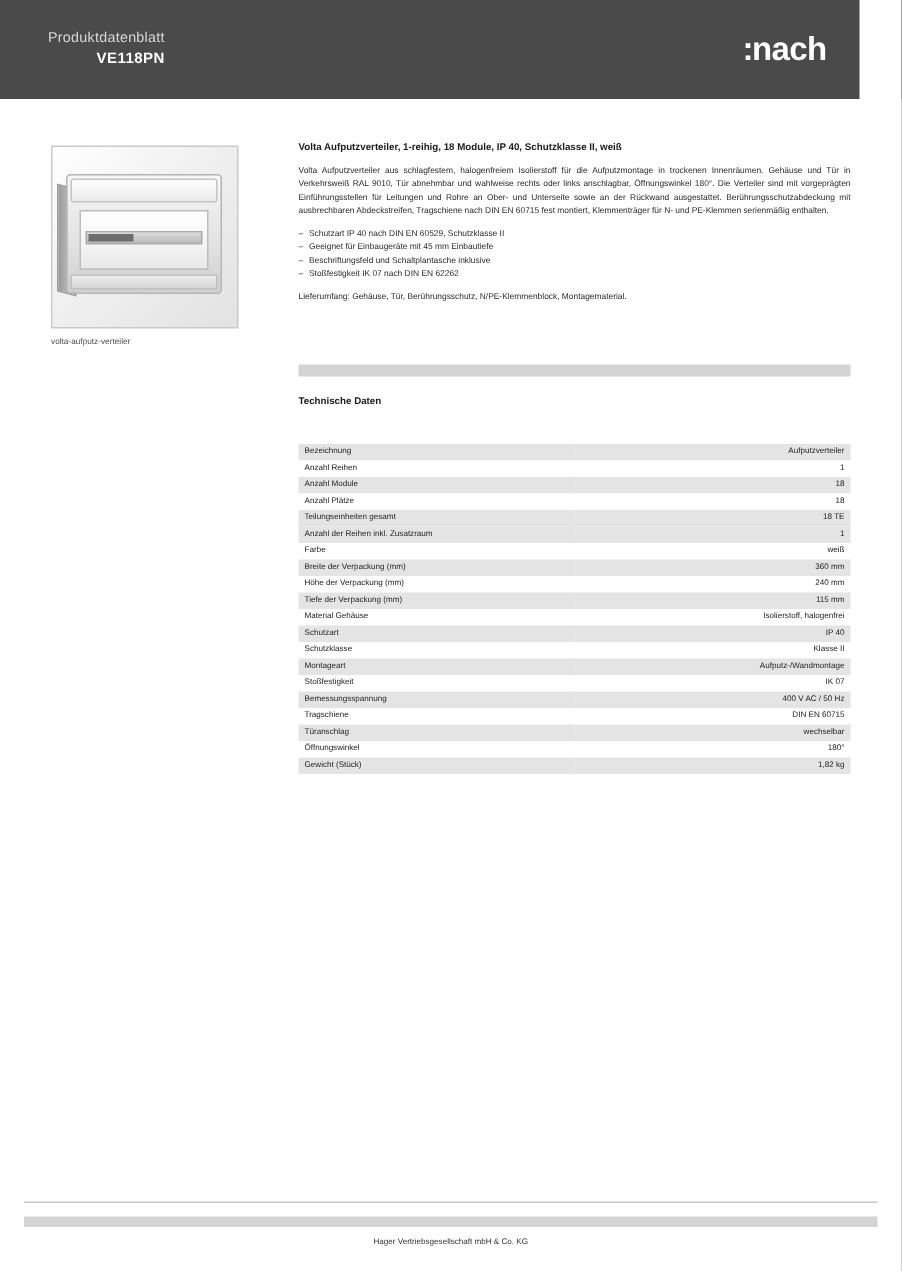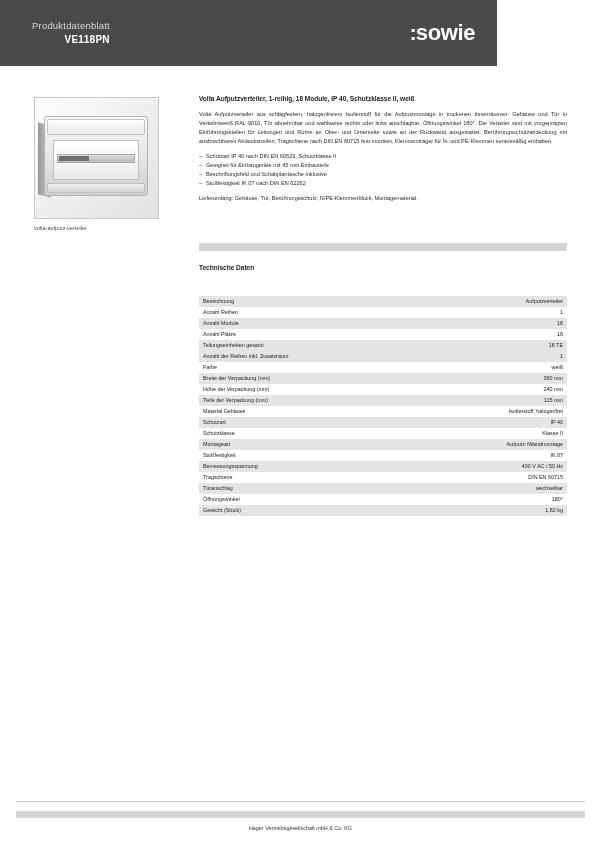--- a/index.html
+++ b/index.html
@@ -17,21 +17,21 @@
   .page {
     position: relative;
     width: 601px;
     height: 850px;
     background: #ffffff;
   }
   
   .header {
     position: absolute;
     left: 0; top: 0;
-    width: 497px;
+    width: 573px;
     height: 66px;
     background: #4a4a4a;
     display: flex;
     align-items: center;
     justify-content: space-between;
     box-sizing: border-box;
     padding: 0 22px 0 32px;
   }
   .header-titles {
     display: flex;
@@ -285,21 +285,21 @@
 <body>
 
 <div class="page">
 
   <div class="header">
     <div class="header-titles">
       <span class="doc-kind">Produktdatenblatt</span>
       <span class="doc-ref">VE118PN</span>
     </div>
     <div class="logo">
-      <span class="colon">:</span><span>sowie</span>
+      <span class="colon">:</span><span>nach</span>
     </div>
   </div>
 
   <div class="content">
 
     <div class="product-figure">
       <div class="product-image">
         <div class="enclosure">
           <div class="enc-shadow"></div>
           <div class="enc-body"></div>

